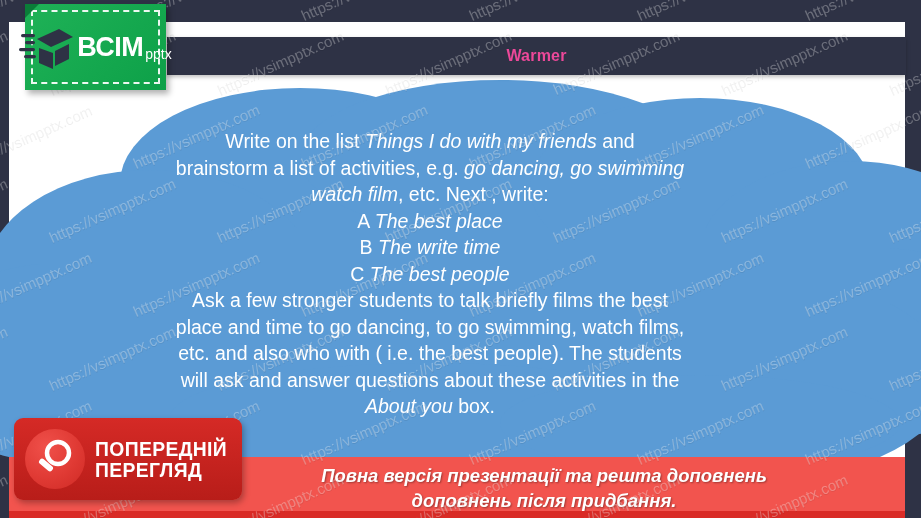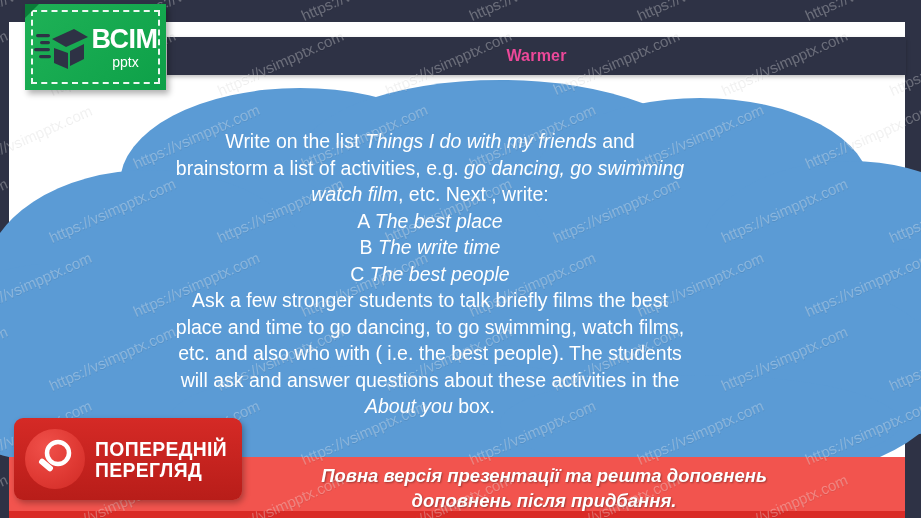--- a/index.html
+++ b/index.html
@@ -92,22 +92,22 @@
     justify-content: center;
     gap: 4px;
   }
   .logo-cap {
     width: 54px; height: 48px;
     position: relative;
     flex: none;
   }
   .logo-words {
     display: flex;
-    flex-direction: column;
-    align-items: center;
+    flex-direction: row;
+    align-items: flex-end;
     line-height: 1;
   }
   .logo-title {
     color: #ffffff;
     font-size: 27px;
     font-weight: bold;
     letter-spacing: -0.5px;
   }
   .logo-sub {
     color: #ffffff;

